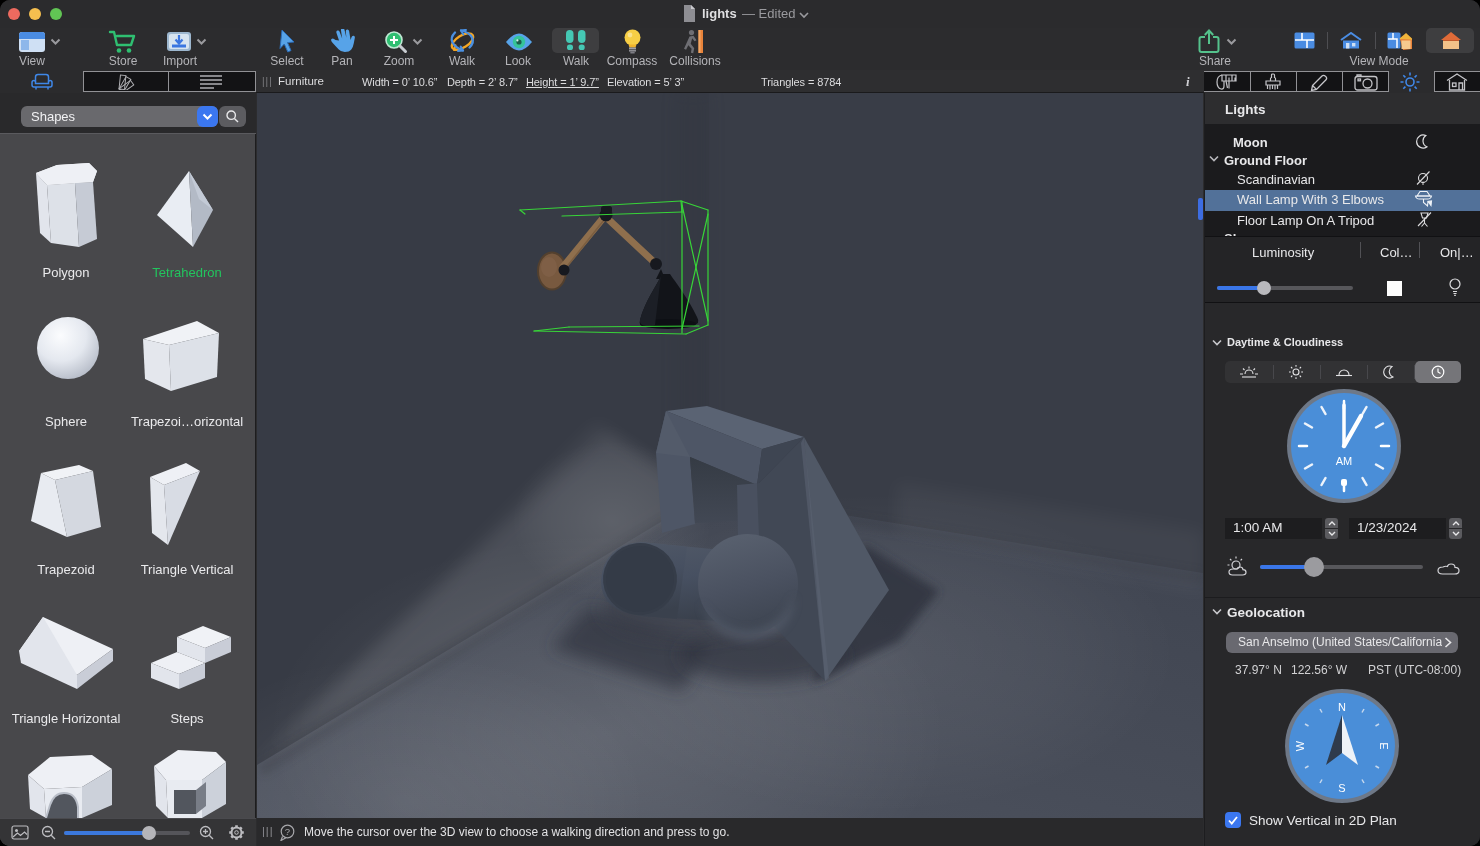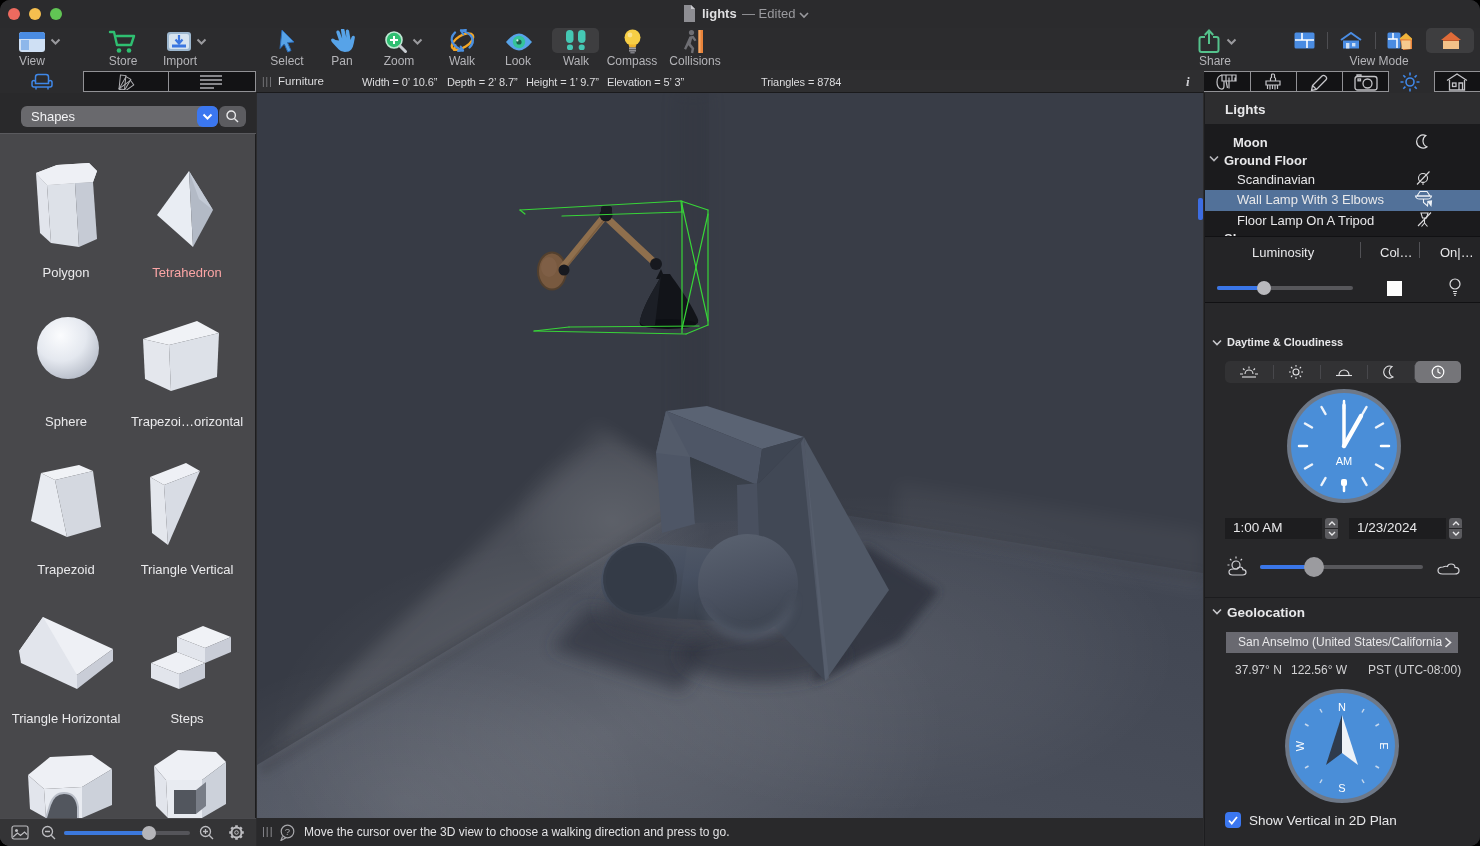--- a/index.html
+++ b/index.html
@@ -195,21 +195,21 @@
     <svg class="abs" style="left:200px;top:5px" width="22" height="14" viewBox="0 0 22 14">
       <g stroke="#aeaeb2" stroke-width="1.3">
         <path d="M0 1 h22 M0 5 h22 M0 9 h22 M0 13 h14"></path>
       </g>
     </svg>
 
     <span class="abs" style="left:262px;top:6px;color:#7e7e82;font-size:10px;letter-spacing:1px;">|||</span>
     <span class="abs" style="left:278px;top:5px;color:#dcdcde;font-size:11.5px;">Furniture</span>
     <span class="abs" style="left:362px;top:6px;color:#dcdcde;font-size:11px;letter-spacing:-0.1px;">Width = 0’ 10.6”</span>
     <span class="abs" style="left:447px;top:6px;color:#dcdcde;font-size:11px;letter-spacing:-0.1px;">Depth = 2’ 8.7”</span>
-    <span class="abs" style="left:526px;top:6px;color:#dcdcde;font-size:11px;letter-spacing:-0.1px;">Height = 1’ 9.7”</span>
+    <span class="abs" style="left:526px;top:6px;color:#dcdcde;font-size:11px;letter-spacing:-0.1px;text-decoration:underline;">Height = 1’ 9.7”</span>
     <span class="abs" style="left:607px;top:6px;color:#dcdcde;font-size:11px;letter-spacing:-0.1px;">Elevation = 5’ 3”</span>
     <span class="abs" style="left:693px;top:6px;color:#dcdcde;font-size:14px;letter-spacing:-0.1px;margin-top:20px;">Angle = 180°</span>
     <span class="abs" style="left:761px;top:6px;color:#dcdcde;font-size:11px;letter-spacing:-0.1px;">Triangles = 8784</span>
     <span class="abs" style="left:1186px;top:4px;color:#cfcfd3;font-size:13px;font-family:'Liberation Serif',serif;font-style:italic;font-weight:bold;">i</span>
 
     <div class="abs" style="left:1204px;top:0;width:276px;height:23px;background:#2b2b2d;"></div>
     <div class="abs" style="left:1204px;top:1px;width:47px;height:21px;background:#131315;border:1px solid #919195;border-left:none;"></div>
     <div class="abs" style="left:1250px;top:1px;width:47px;height:21px;background:#131315;border:1px solid #919195;"></div>
     <div class="abs" style="left:1296px;top:1px;width:47px;height:21px;background:#131315;border:1px solid #919195;"></div>
     <div class="abs" style="left:1342px;top:1px;width:47px;height:21px;background:#131315;border:1px solid #919195;"></div>
@@ -292,21 +292,21 @@
         <polygon points="30,4 62,2 70,10 66,21 48,22 20,24 9,12" fill="#eef0f5"></polygon>
         <polygon points="20,24 48,22 66,21 70,10 62,2 30,4 9,12" fill="none"></polygon>
       </svg>
 
       <svg class="abs" style="left:155px;top:34px" width="60" height="80" viewBox="0 0 60 80">
         <polygon points="34,2 2,46 38,78" fill="#e9edf3"></polygon>
         <polygon points="34,2 38,78 58,41" fill="#b3bac6"></polygon>
         <polygon points="34,2 44,30 58,41" fill="#c3cad6"></polygon>
       </svg>
       <div class="lbl" style="left:16px;top:130px;width:100px;color:#eaeaec;font-size:13px;">Polygon</div>
-      <div class="lbl" style="left:137px;top:130px;width:100px;color:#fca5a5;font-size:13px;">Tetrahedron</div>
+      <div class="lbl" style="left:137px;top:130px;width:100px;color:#22c55e;font-size:13px;">Tetrahedron</div>
 
       <svg class="abs" style="left:36px;top:181px" width="64" height="64" viewBox="0 0 64 64">
         <defs>
             <radialGradient id="sphg" cx="38%" cy="30%" r="75%">
           <stop offset="0%" stop-color="#fbfcfe"></stop>
               <stop offset="55%" stop-color="#e4e8ef"></stop>
               <stop offset="100%" stop-color="#b5bbc7"></stop>
         </radialGradient>
           </defs>
         <circle cx="32" cy="32" r="31" fill="url(#sphg)"></circle>
@@ -697,21 +697,21 @@
     <div class="abs" style="left:99px;top:464px;width:20px;height:20px;border-radius:50%;background:#9b9b9f;"></div>
     <svg class="abs" style="left:230px;top:464px" width="28" height="18" viewBox="0 0 28 18">
       <path d="M8 10 q-5 0-5 3.5 q0 3.5 4.5 3.5 h12 q4.5 0 4.5-3.3 q0-3.3-4-3.3 q0-3.4-4-3.4 q-3 0-3.6 2.5 q-2-.7-4.4.5z" fill="none" stroke="#d4d4d8" stroke-width="1.2"></path>
     </svg>
 
     <div class="abs" style="left:0;top:504px;width:276px;height:1px;background:#1c1c1e;"></div>
     <svg class="abs" style="left:7px;top:515px" width="10" height="8" viewBox="0 0 10 8">
         <path d="M1 1.5 l4 4 l4-4" stroke="#c8c8cc" stroke-width="1.6" fill="none"></path>
       </svg>
     <span class="abs" style="left:22px;top:512px;font-weight:bold;font-size:13.5px;">Geolocation</span>
-    <div class="abs" style="left:21px;top:539px;width:232px;height:21px;background:#696970;border-radius:0;font-size:12px;">
+    <div class="abs" style="left:21px;top:539px;width:232px;height:21px;background:#696970;border-radius:6px;font-size:12px;">
       <span class="abs" style="left:12px;top:3px;white-space:nowrap;overflow:hidden;width:204px;">San Anselmo (United States/California</span>
       <svg class="abs" style="left:218px;top:5px" width="8" height="11" viewBox="0 0 8 11">
           <path d="M1.5 1 L6.5 5.5 L1.5 10" stroke="#e8e8ea" stroke-width="1.6" fill="none"></path>
         </svg>
     </div>
     <span class="abs" style="left:30px;top:570px;font-size:12px;color:#d2d2d4;">37.97° N</span>
     <span class="abs" style="left:86px;top:570px;font-size:12px;color:#d2d2d4;">122.56° W</span>
     <span class="abs" style="left:163px;top:570px;font-size:12px;color:#d2d2d4;">PST (UTC-08:00)</span>
 
     <div class="abs" style="left:80px;top:596px;width:114px;height:114px;border-radius:50%;background:#6e7887;"></div>

